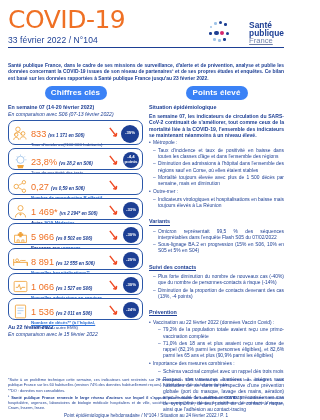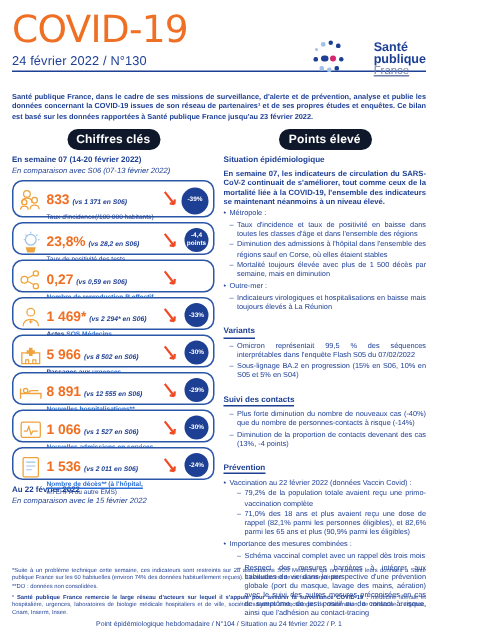--- a/index.html
+++ b/index.html
@@ -17,55 +17,55 @@
     letter-spacing:-0.5px;margin:2px 0 0 0;font-family:"DejaVu Sans",sans-serif;
   }
   .pointepi{
     font-size:15.5px;line-height:16px;font-weight:bold;color:#1d3f94;
     letter-spacing:-0.3px;margin:1px 0 0 0;font-family:"DejaVu Sans",sans-serif;
   }
   .datebar{
     font-size:8.5px;color:#1d3f94;border-bottom:1.1px solid #1d3f94;
     padding-bottom:2px;margin-top:3px;letter-spacing:0.1px;
   }
-  .logo{position:absolute;right:0;top:18px;display:flex;align-items:center;gap:14px;}
+  .logo{position:absolute;right:0;top:12px;display:flex;align-items:center;gap:14px;}
   .logo-dots{width:26px;height:26px;position:relative;}
   .logo-dots i{position:absolute;border-radius:50%;display:block;}
   .logo-txt{line-height:8.2px;}
   .logo-txt .l1,.logo-txt .l2{font-size:8.4px;font-weight:bold;color:#1d3f94;display:block;}
   .logo-txt .l3{font-size:7.6px;color:#6f7fa8;display:block;text-decoration:underline;}
 
   .intro{
     font-size:4.9px;line-height:6.4px;font-weight:bold;color:#1d3f94;
     text-align:justify;margin:3px 0 0 0;
   }
 
   
   .cols{display:flex;gap:6px;margin-top:4px;}
   .colL{width:139px;}
   .colR{width:139px;}
 
   .pill{
-    background:#0f172a;color:#fff;border-radius:8px;
+    background:#3b82f6;color:#fff;border-radius:8px;
     font-size:8px;font-weight:bold;text-align:center;
     padding:2.2px 0 2.6px 0;width:62px;letter-spacing:0.1px;
   }
   .pillwrap{display:flex;justify-content:center;}
   .weekline{font-size:5.3px;font-weight:bold;margin-top:4px;color:#1d3f94;}
   .complines{font-size:5.1px;font-style:italic;margin-top:1px;color:#1d3f94;}
 
   
   .card{
     border:0.9px solid #2b57a8;border-radius:7px;margin-top:3px;
     height:25px;position:relative;box-sizing:border-box;padding:2px 0 0 22px;
     background:#fff;
   }
   .card.small{height:22px;}
   .cicon{position:absolute;left:2.5px;top:3.5px;width:17px;height:17px;}
-  .cnum{font-size:9.2px;font-weight:bold;color:#ef7024;line-height:9.5px;display:inline-block;}
+  .cnum{font-size:9.2px;font-weight:normal;color:#ef7024;line-height:9.5px;display:inline-block;}
   .cvs{font-size:4.5px;font-weight:bold;color:#1d3f94;font-style:italic;display:inline-block;margin-left:2px;}
   .clab{font-size:4.4px;color:#1d3f94;line-height:5.3px;display:block;margin-top:0.5px;max-width:82px;}
   .clab b{font-weight:bold;}
   .ulink{color:#2b6fd6;text-decoration:underline;font-weight:bold;}
   .uorange{color:#ef7024;font-weight:bold;}
   .badge{
     position:absolute;right:3px;top:3.5px;width:18px;height:18px;border-radius:50%;
     background:#1d3f94;color:#fff;font-size:4.3px;font-weight:bold;
     display:flex;flex-direction:column;align-items:center;justify-content:center;line-height:4.8px;
   }
@@ -92,21 +92,21 @@
   .fline b{font-weight:bold;}
   .fcenter{font-size:4.6px;color:#1d3f94;text-align:center;margin-top:2.5px;}
 </style>
 </head>
 <body>
 
 <div class="page">
 
   <div class="hdr">
     <div class="covid">COVID-19</div>
-    <div class="datebar">24 février 2022 / N°130</div>
+    <div class="datebar">33 février 2022 / N°104</div>
 
     <div class="logo">
       <div class="logo-dots">
         <i style="left:1px;top:6px;width:2px;height:2px;background:#9fc3e8;"></i>
         <i style="left:5px;top:2px;width:2.5px;height:2.5px;background:#9fc3e8;"></i>
         <i style="left:10px;top:0.5px;width:3px;height:3px;background:#1d3f94;"></i>
         <i style="left:15px;top:3px;width:2.5px;height:2.5px;background:#1d3f94;"></i>
         <i style="left:0px;top:12px;width:2.5px;height:2.5px;background:#1d3f94;"></i>
         <i style="left:5px;top:10.5px;width:4.5px;height:4.5px;background:#1d3f94;"></i>
         <i style="left:11px;top:11px;width:4px;height:4px;background:#d6276e;"></i>

